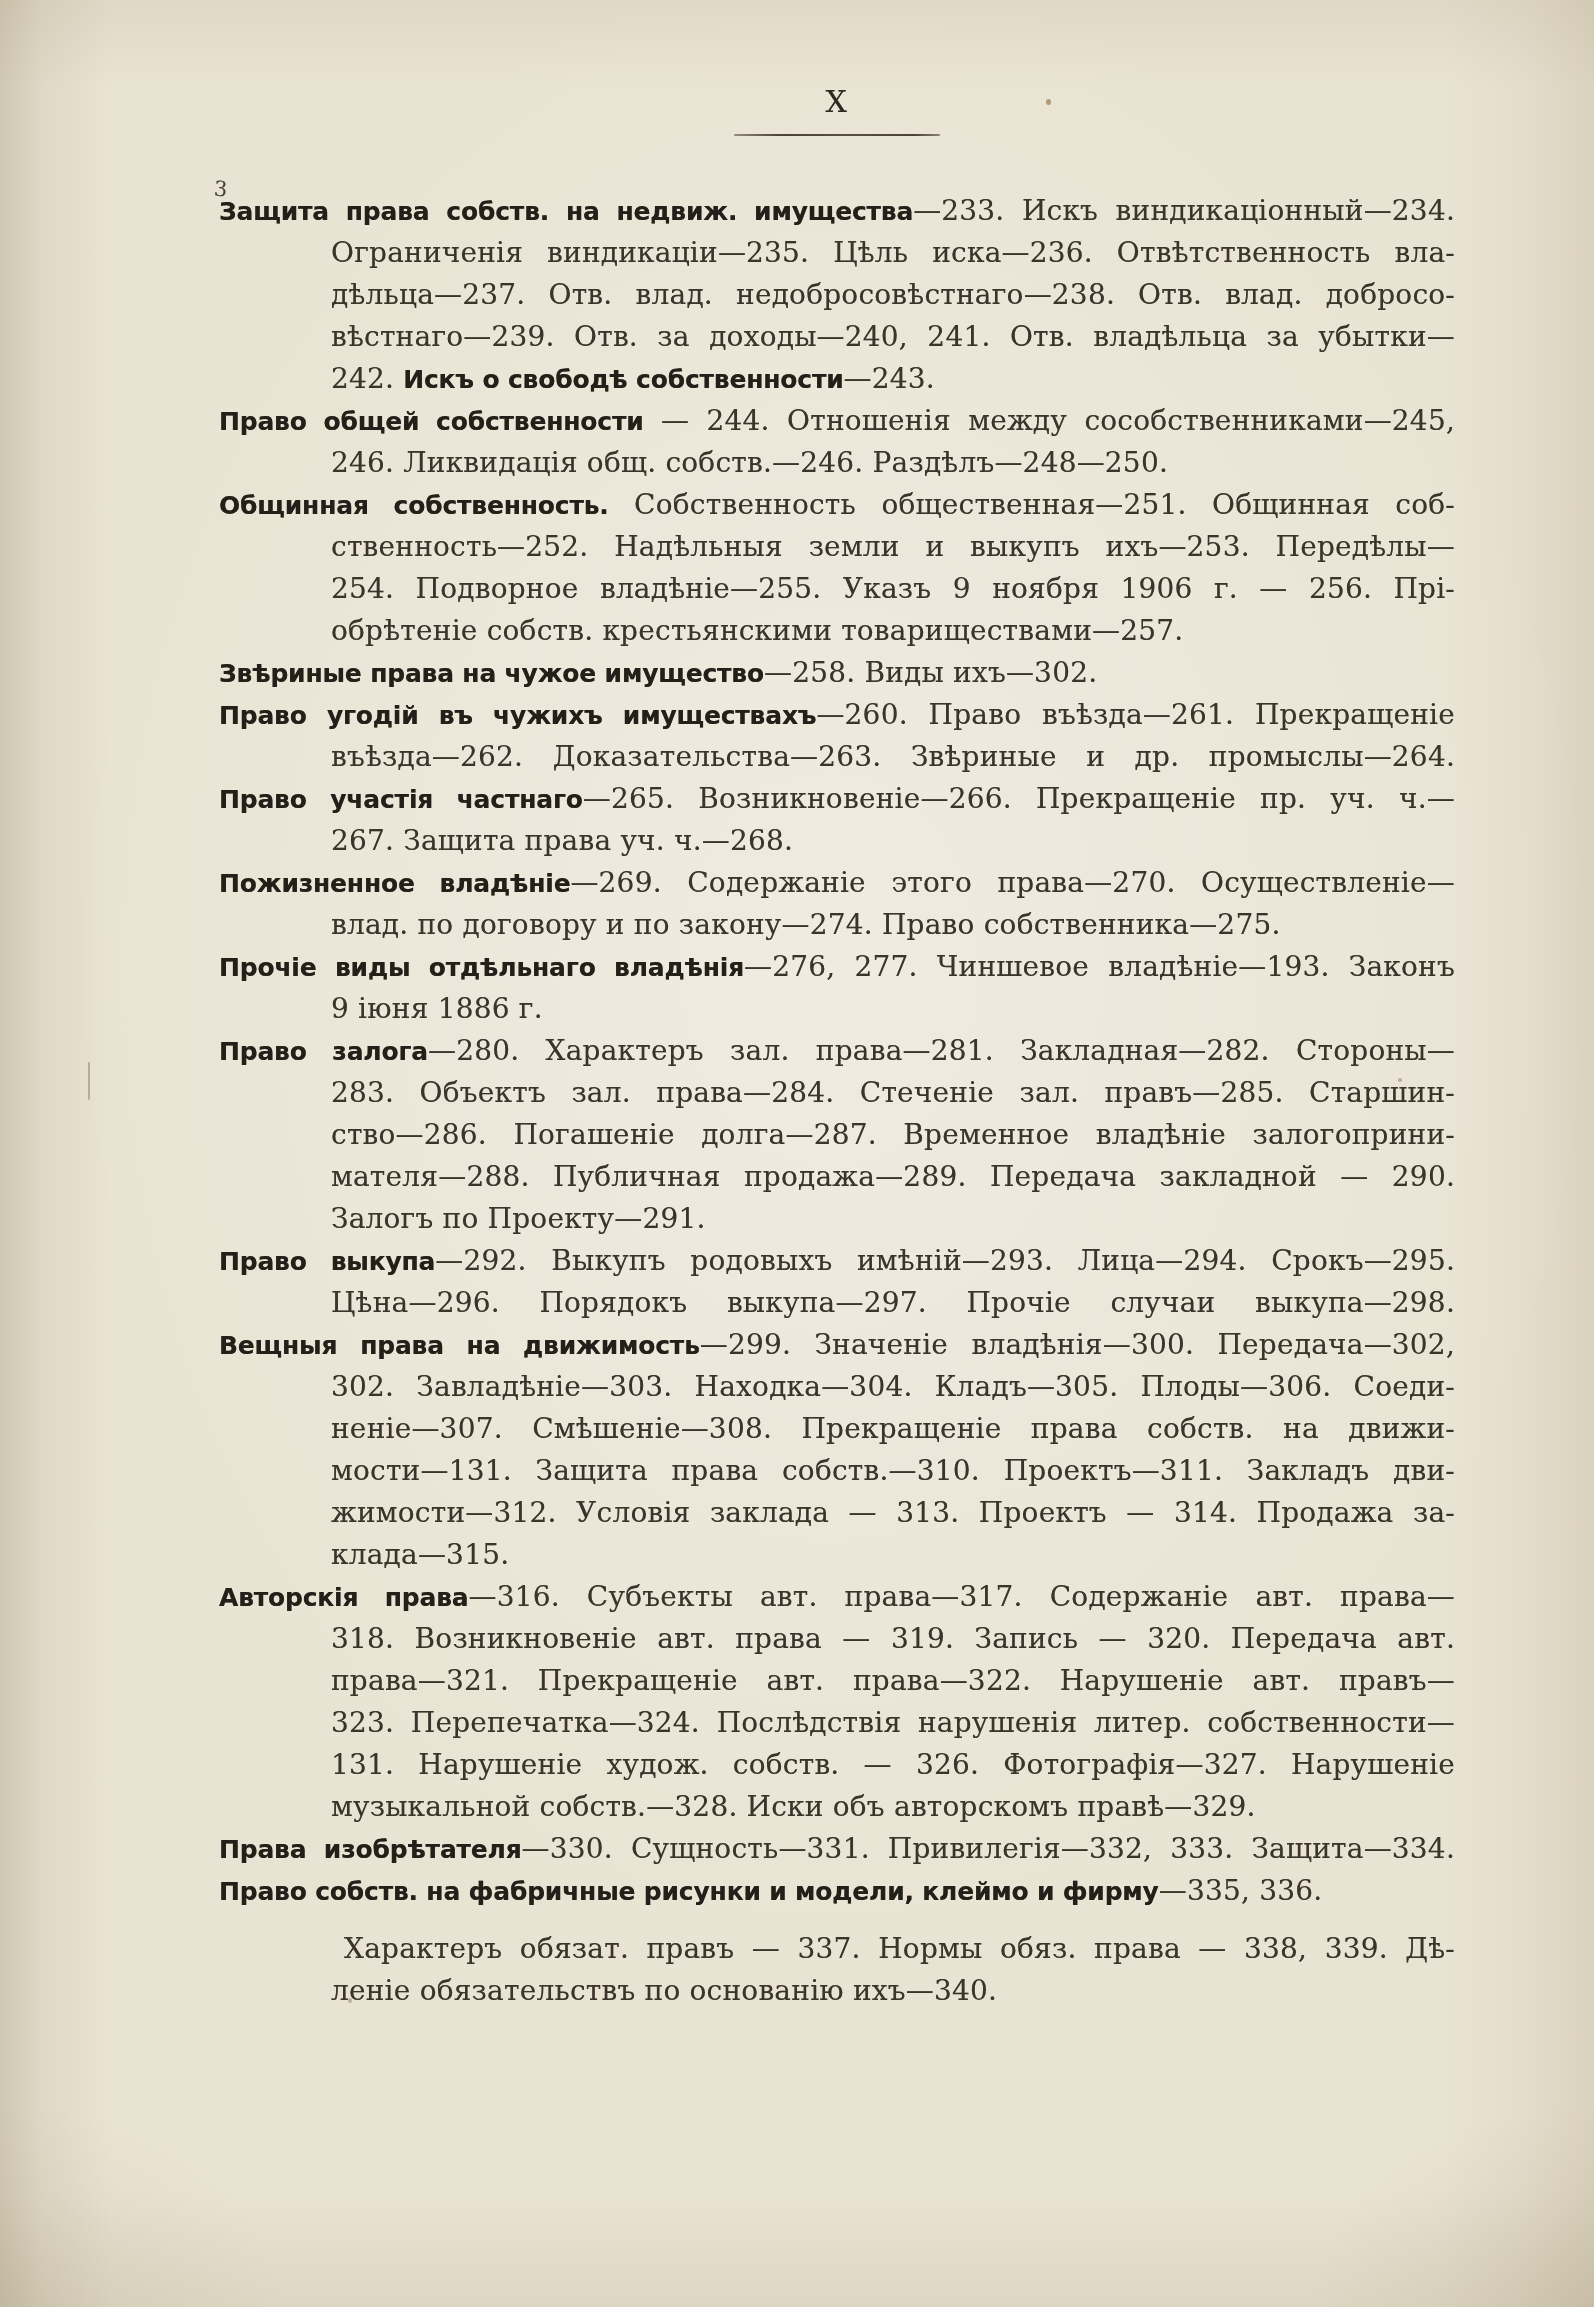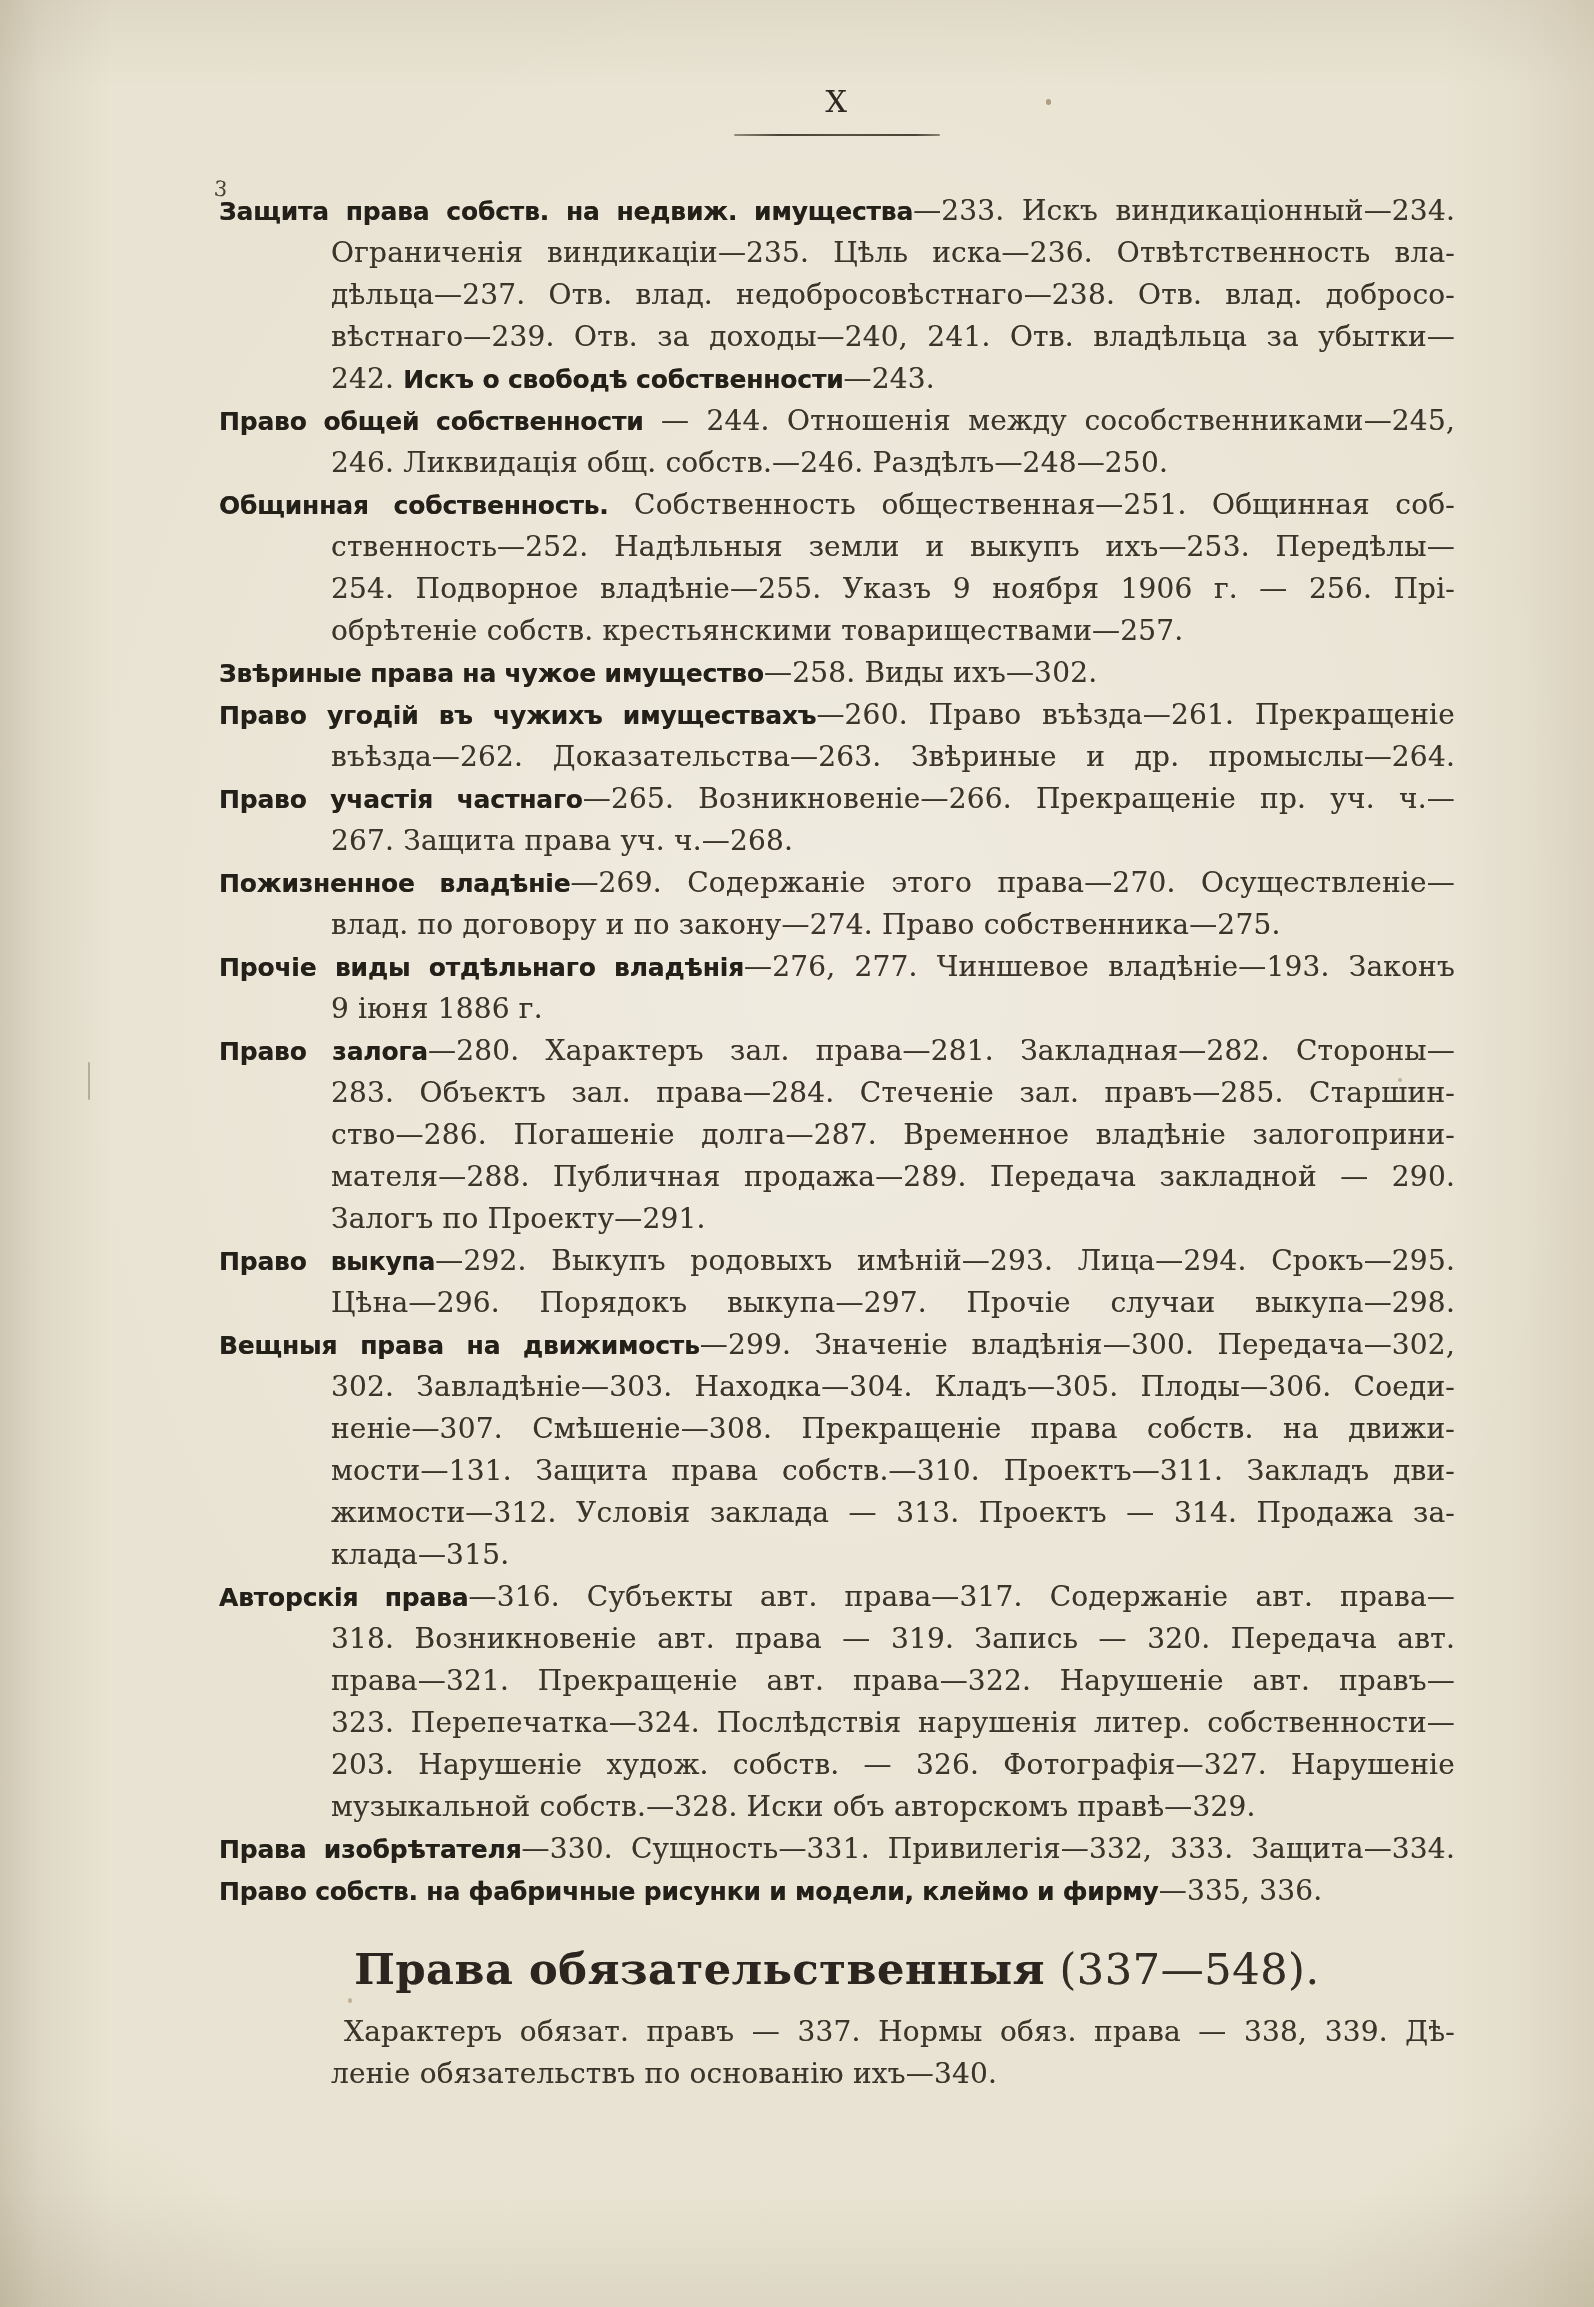--- a/index.html
+++ b/index.html
@@ -159,32 +159,31 @@
           <div class="line ind just"><span>неніе—307. Смѣшеніе—308. Прекращеніе права собств. на движи-</span></div>
           <div class="line ind just"><span>мости—131. Защита права собств.—310. Проектъ—311. Закладъ дви-</span></div>
           <div class="line ind just"><span>жимости—312. Условія заклада — 313. Проектъ — 314. Продажа за-</span></div>
           <div class="line ind"><span>клада—315.</span></div>
         </div>
         <div>
           <div class="line just"><span class="lead">Авторскія права</span><span>—316. Субъекты авт. права—317. Содержаніе авт. права—</span></div>
           <div class="line ind just"><span>318. Возникновеніе авт. права — 319. Запись — 320. Передача авт.</span></div>
           <div class="line ind just"><span>права—321. Прекращеніе авт. права—322. Нарушеніе авт. правъ—</span></div>
           <div class="line ind just"><span>323. Перепечатка—324. Послѣдствія нарушенія литер. собственности—</span></div>
-          <div class="line ind just"><span>203. Нарушеніе худож. собств. — 326. Фотографія—327. Нарушеніе</span></div>
+          <div class="line ind just"><span>131. Нарушеніе худож. собств. — 326. Фотографія—327. Нарушеніе</span></div>
           <div class="line ind"><span>музыкальной собств.—328. Иски объ авторскомъ правѣ—329.</span></div>
         </div>
         <div>
           <div class="line just"><span class="lead">Права изобрѣтателя</span><span>—330. Сущность—331. Привилегія—332, 333. Защита—334.</span></div>
         </div>
         <div>
           <div class="line"><span class="lead">Право собств. на фабричные рисунки и модели, клеймо и фирму</span><span>—335, 336.</span></div>
         </div>
       </div>
 
-    <div class="section-heading"><span class="sh-bold">Права обязательственныя</span><span class="sh-rest"> (337—548).</span></div>
 
     <div id="finalpara" class="final-para">
         <div class="line just"><span>Характеръ обязат. правъ — 337. Нормы обяз. права — 338, 339. Дѣ-</span></div>
         <div class="line"><span>леніе обязательствъ по основанію ихъ—340.</span></div>
       </div>
   </div>
 </div>
 
 
 </body></html>

